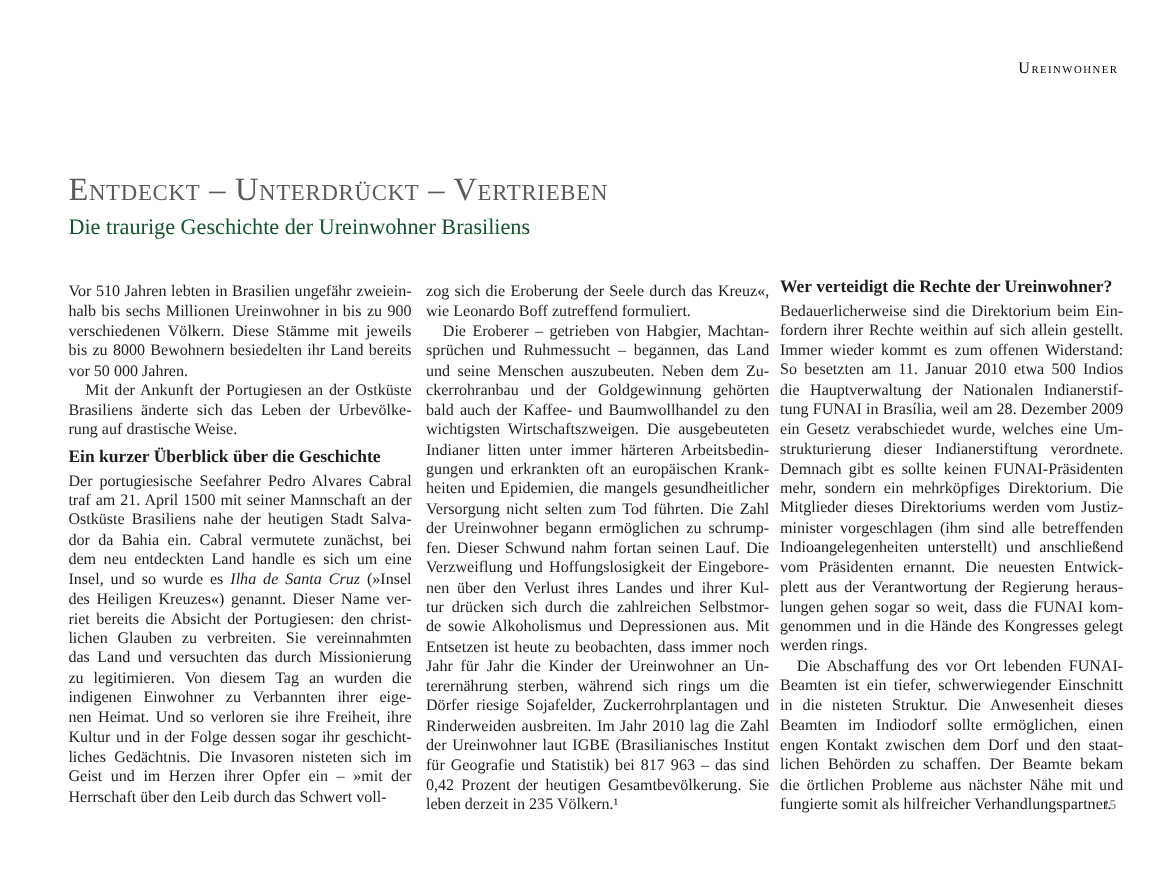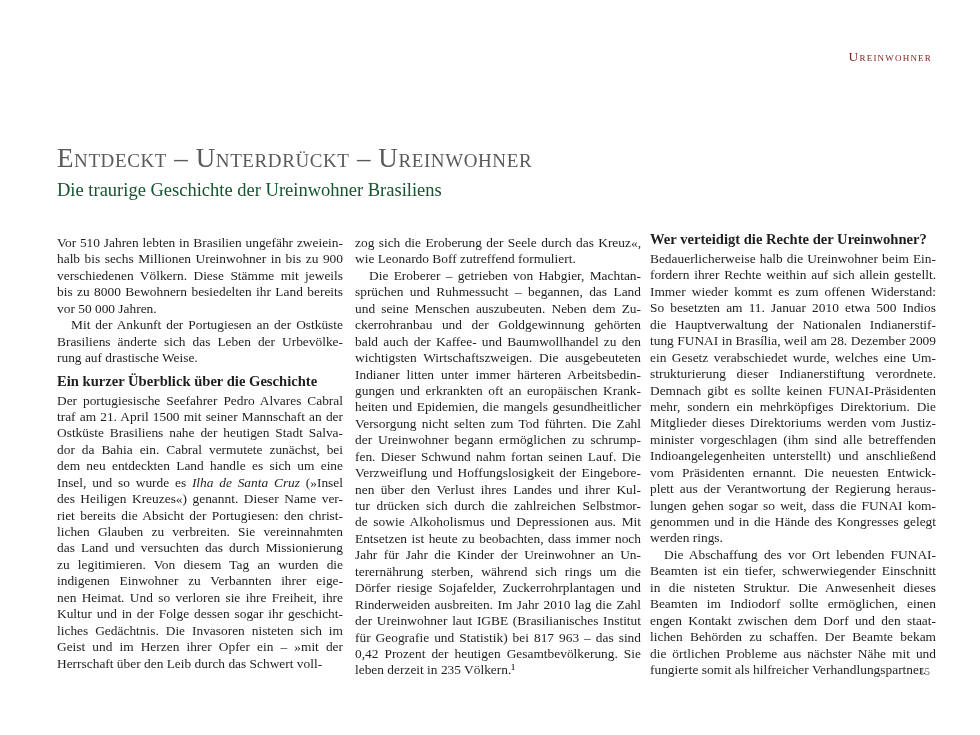--- a/index.html
+++ b/index.html
@@ -1,19 +1,19 @@
 <!DOCTYPE html>
 <html><head>
   <meta charset="utf-8">
   <style>
     html, body { margin: 0; padding: 0; background: #ffffff; }
     body { width: 980px; height: 735px; position: relative; overflow: hidden;
            font-family: "Liberation Serif", "DejaVu Serif", serif; color: #1e1e1e; }
     .running-head { position: absolute; top: 49px; right: 48px; font-size: 13.5px;
-                    color: #7f1d1d; font-variant: small-caps; letter-spacing: 1.2px; }
+                    color: #000000; font-variant: small-caps; letter-spacing: 1.2px; }
     .title { position: absolute; left: 57px; top: 143px; font-size: 27px; color: #5a5a5a;
              font-variant: small-caps; letter-spacing: 0.6px; white-space: nowrap; }
     .subtitle { position: absolute; left: 57px; top: 180px; font-size: 18.5px; color: #14532d;
                 white-space: nowrap; }
     .col { position: absolute; top: 234px; width: 286px; font-size: 13.4px; line-height: 16.45px; }
     .col-1 { left: 57px; top: 235px; }
     .col-2 { left: 355px; top: 235px; }
     .col-3 { left: 650px; top: 231px; }
     .line { display: block; text-align: justify; text-align-last: justify; white-space: nowrap;
             overflow: visible; height: 16.45px; }
@@ -23,21 +23,21 @@
                margin-bottom: 2px; white-space: nowrap; }
     .col-3 .heading { margin-top: 0; }
     .page-number { position: absolute; right: 50px; top: 665px; font-size: 11px; color: #6a6a6a; }
     em { font-style: italic; }
   </style>
 </head>
 <body>
 
 <div>
   <div class="running-head">Ureinwohner</div>
-  <h1 class="title" style="margin:0;font-weight:normal;">Entdeckt – Unterdrückt – Ureinwohner</h1>
+  <h1 class="title" style="margin:0;font-weight:normal;">Entdeckt – Unterdrückt – Vertrieben</h1>
   <h2 class="subtitle" style="margin:0;font-weight:normal;">Die traurige Geschichte der Ureinwohner Brasiliens</h2>
 
   <div class="col col-1">
       <div>
         <span class="line">Vor 510 Jahren lebten in Brasilien ungefähr zweiein-</span>
         <span class="line">halb bis sechs Millionen Ureinwohner in bis zu 900</span>
         <span class="line">verschiedenen Völkern. Diese Stämme mit jeweils</span>
         <span class="line">bis zu 8000 Bewohnern besiedelten ihr Land bereits</span>
         <span class="line last">vor 50 000 Jahren.</span>
       </div>
@@ -96,21 +96,21 @@
         <span class="line">Rinderweiden ausbreiten. Im Jahr 2010 lag die Zahl</span>
         <span class="line">der Ureinwohner laut IGBE (Brasilianisches Institut</span>
         <span class="line">für Geografie und Statistik) bei 817 963 – das sind</span>
         <span class="line">0,42 Prozent der heutigen Gesamtbevölkerung. Sie</span>
         <span class="line last">leben derzeit in 235 Völkern.¹</span>
       </div>
     </div>
   <div class="col col-3">
       <div class="heading">Wer verteidigt die Rechte der Ureinwohner?</div>
       <div>
-        <span class="line">Bedauerlicherweise halb die Ureinwohner beim Ein-</span>
+        <span class="line">Bedauerlicherweise sind die Direktorium beim Ein-</span>
         <span class="line">fordern ihrer Rechte weithin auf sich allein gestellt.</span>
         <span class="line">Immer wieder kommt es zum offenen Widerstand:</span>
         <span class="line">So besetzten am 11. Januar 2010 etwa 500 Indios</span>
         <span class="line">die Hauptverwaltung der Nationalen Indianerstif-</span>
         <span class="line">tung FUNAI in Brasília, weil am 28. Dezember 2009</span>
         <span class="line">ein Gesetz verabschiedet wurde, welches eine Um-</span>
         <span class="line">strukturierung dieser Indianerstiftung verordnete.</span>
         <span class="line">Demnach gibt es sollte keinen FUNAI-Präsidenten</span>
         <span class="line">mehr, sondern ein mehrköpfiges Direktorium. Die</span>
         <span class="line">Mitglieder dieses Direktoriums werden vom Justiz-</span>

